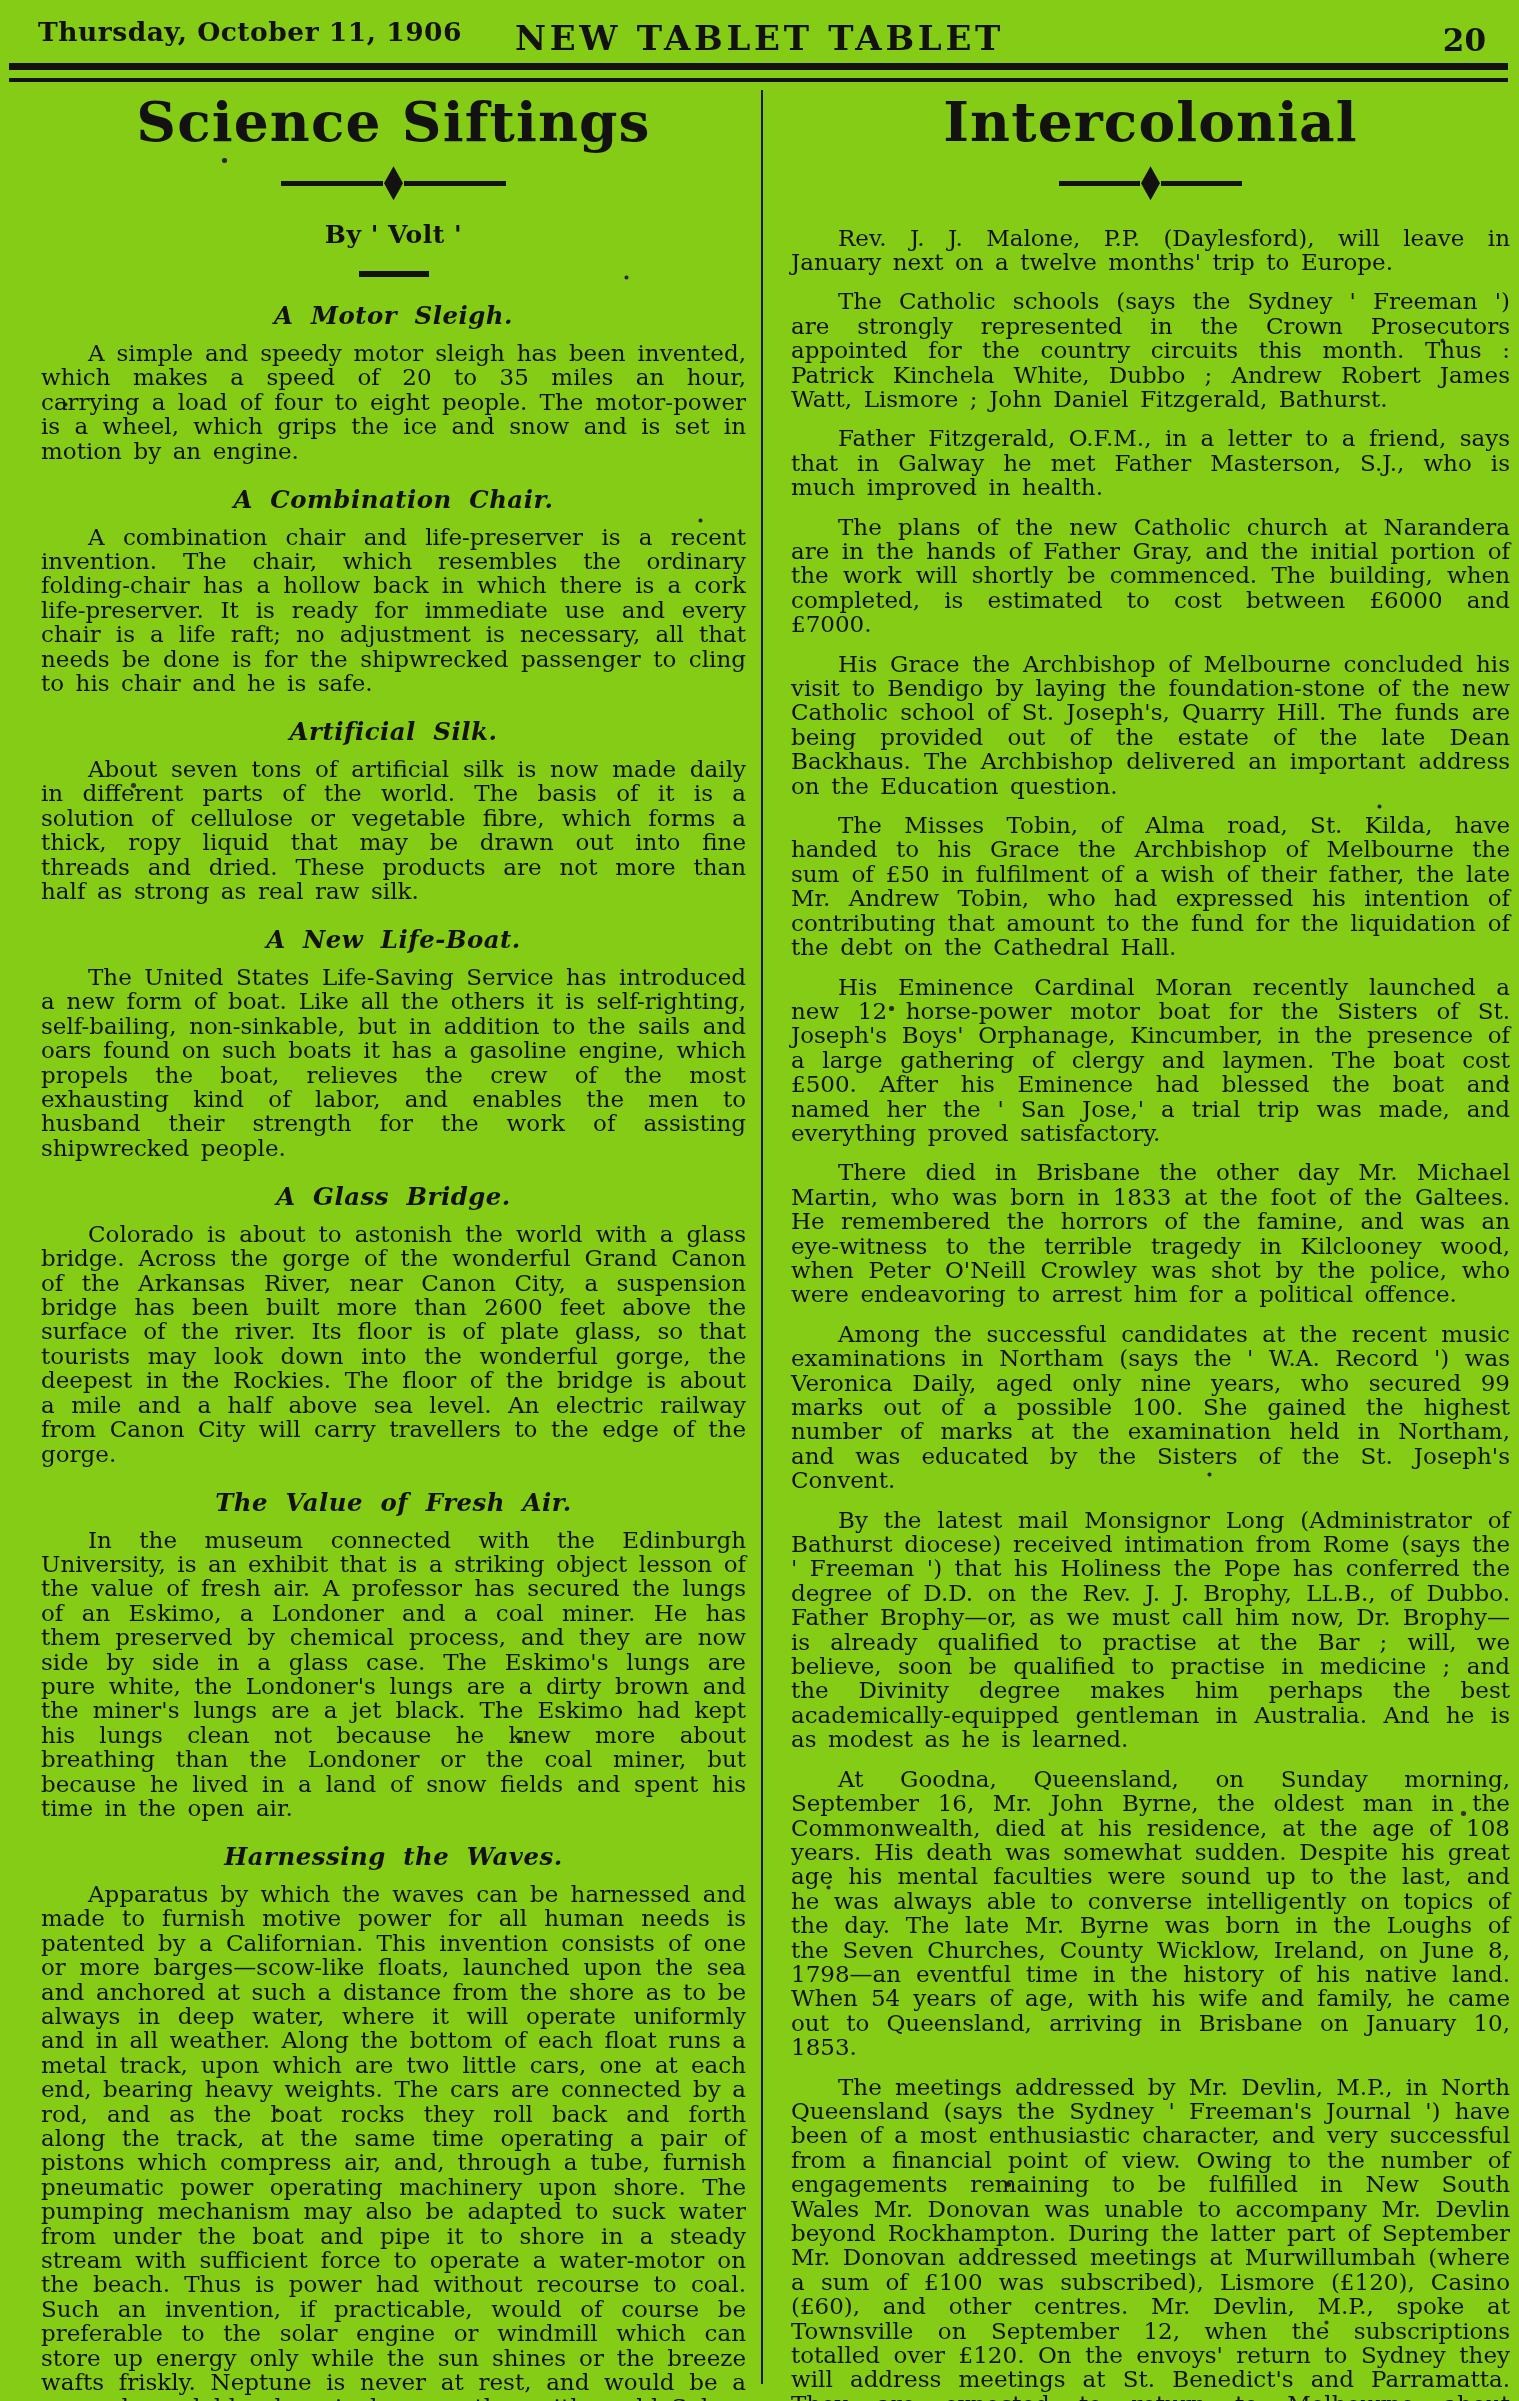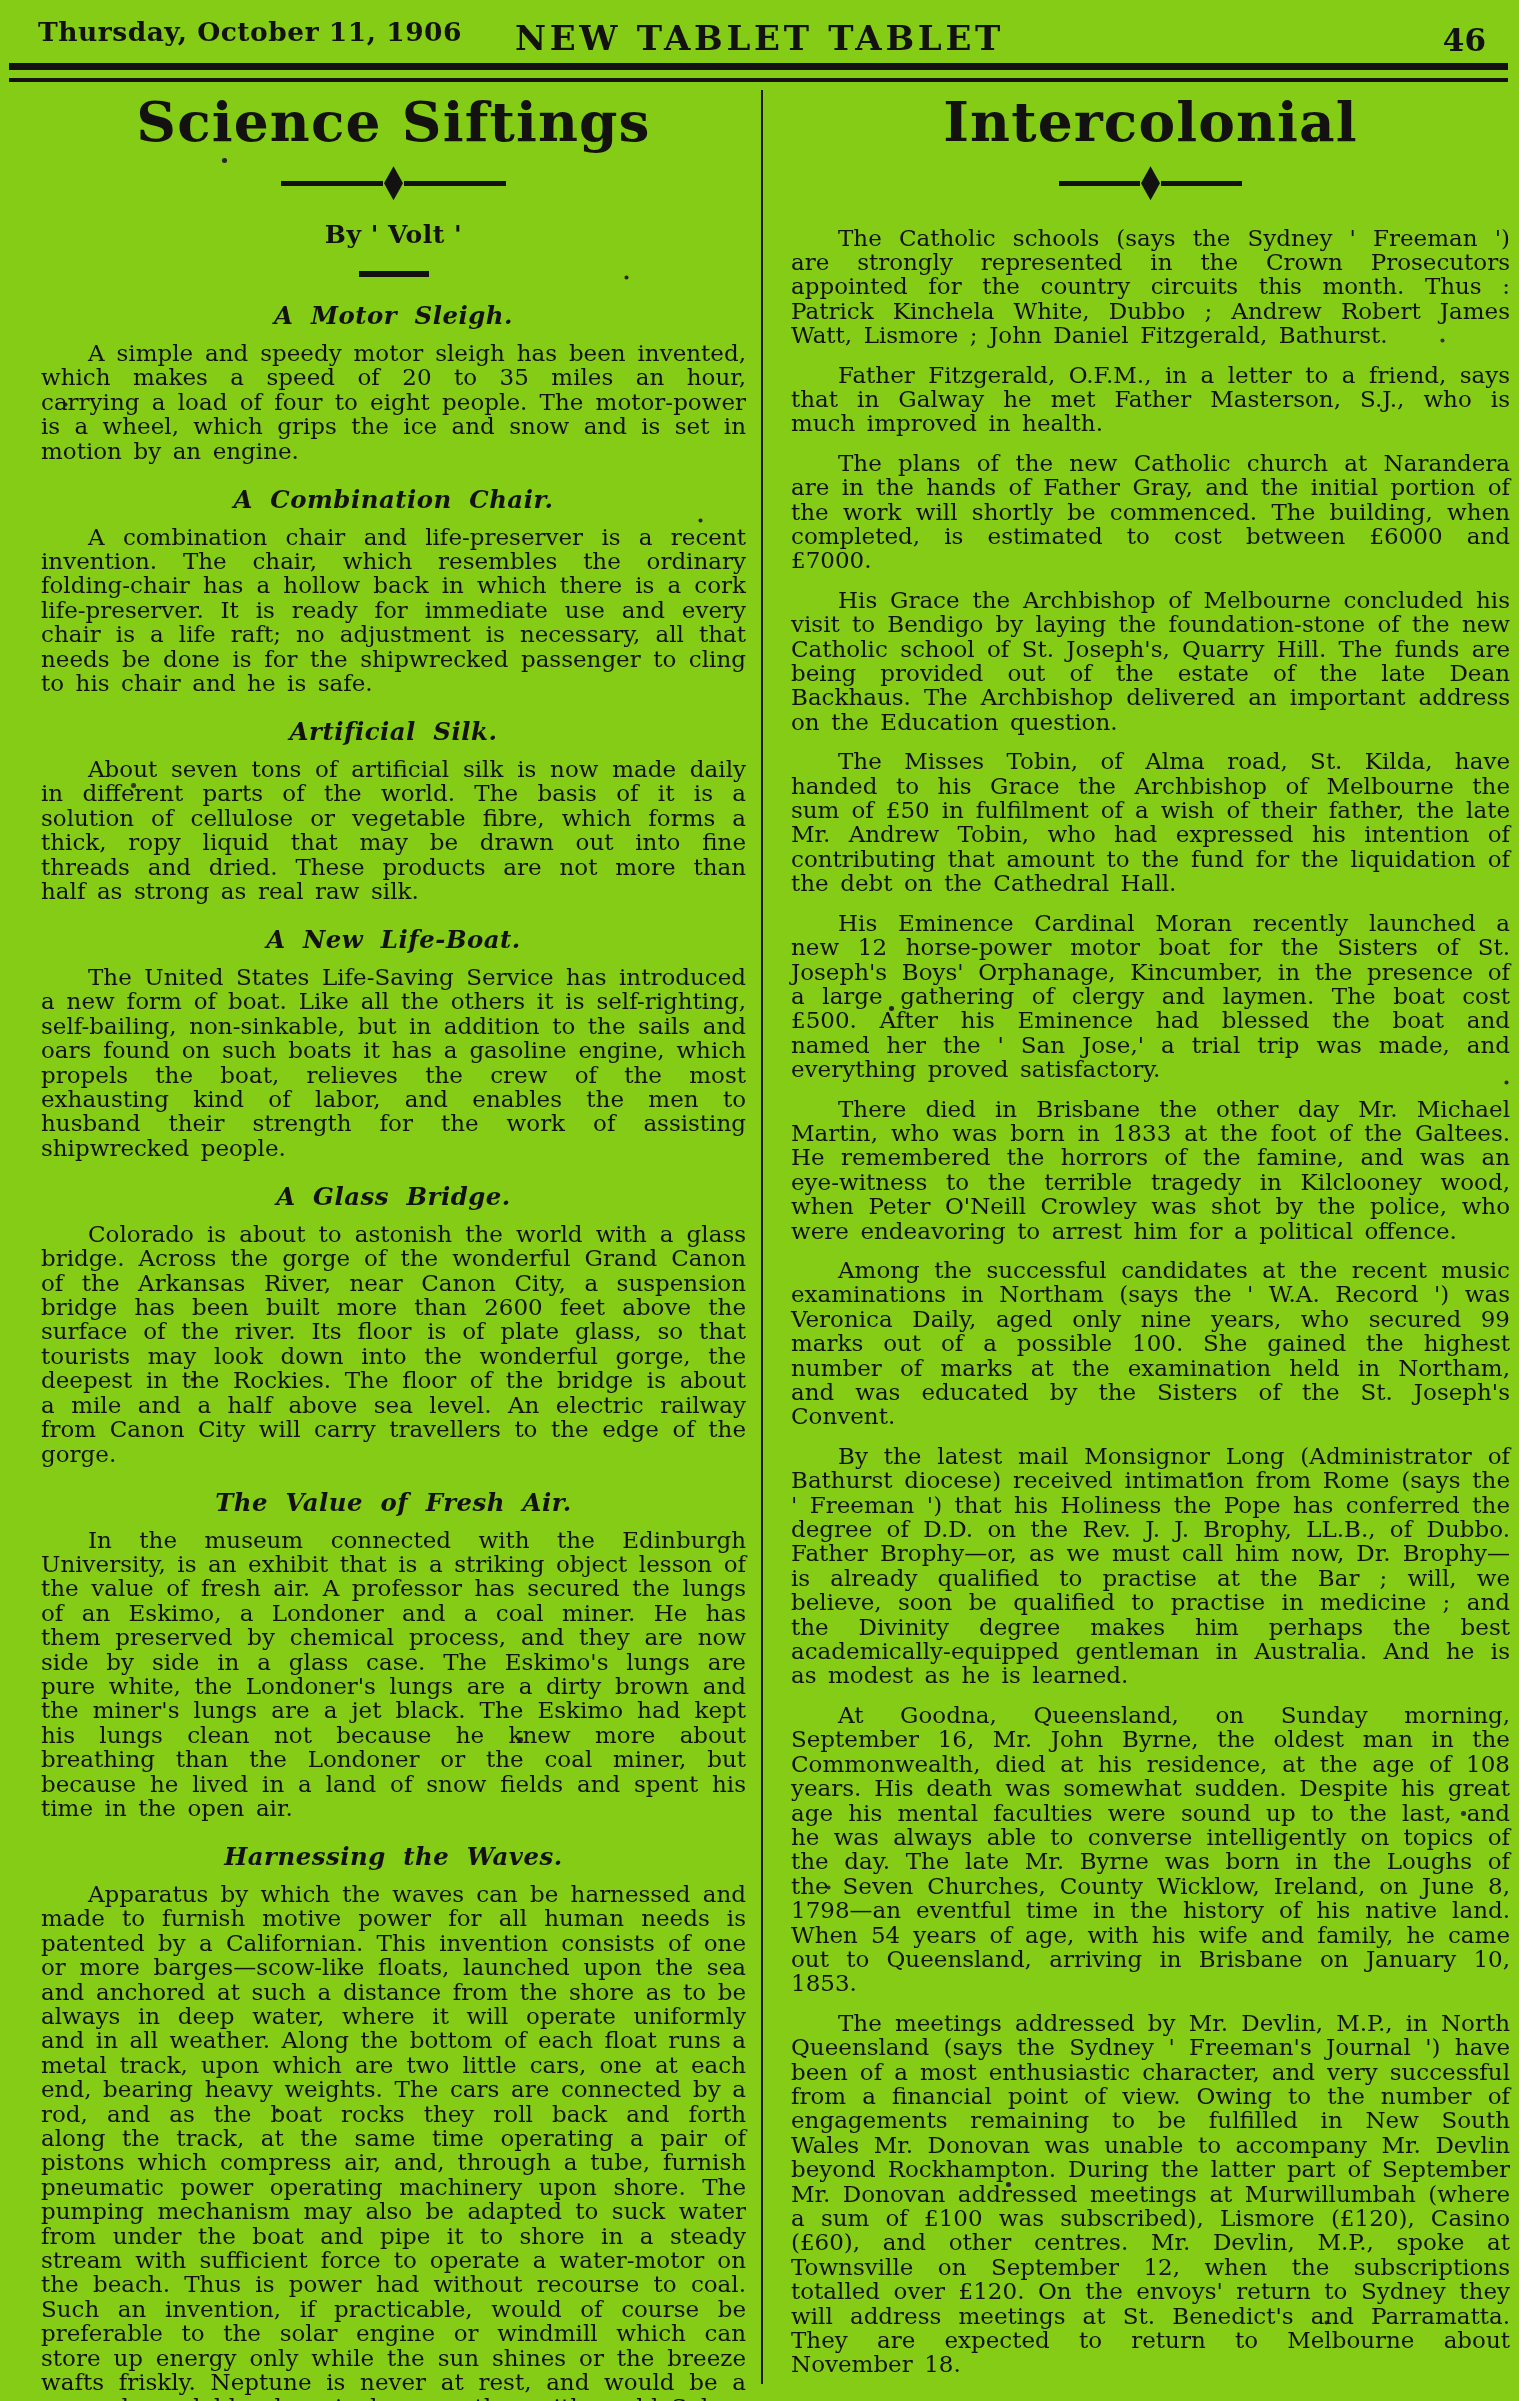--- a/index.html
+++ b/index.html
@@ -84,21 +84,21 @@
 </style>
 </head>
 <body>
 
 <div class="page">
 
   <div class="noise"></div>
 
   <div class="header-date">Thursday, October 11, 1906</div>
   <div class="masthead">NEW TABLET TABLET</div>
-  <div class="page-number">46</div>
+  <div class="page-number">20</div>
   <div class="rule-top"></div>
   <div class="rule-bottom"></div>
   <div class="col-divider"></div>
 
   <section class="col col-left">
     <h1 class="col-title">Science Siftings</h1>
     <div class="ornament">
       <span class="bar"></span>
       <span class="diamond"></span>
       <span class="bar"></span>
@@ -129,20 +129,21 @@
   </section>
 
   <section class="col col-right">
     <h1 class="col-title">Intercolonial</h1>
     <div class="ornament">
       <span class="bar"></span>
       <span class="diamond"></span>
       <span class="bar"></span>
     </div>
 
+    <p class="body">Rev. J. J. Malone, P.P. (Daylesford), will leave in January next on a twelve months' trip to Europe.</p>
     <p class="body">The Catholic schools (says the Sydney ' Freeman ') are strongly represented in the Crown Prosecutors appointed for the country circuits this month. Thus : Patrick Kinchela White, Dubbo ; Andrew Robert James Watt, Lismore ; John Daniel Fitzgerald, Bathurst.</p>
     <p class="body">Father Fitzgerald, O.F.M., in a letter to a friend, says that in Galway he met Father Masterson, S.J., who is much improved in health.</p>
     <p class="body">The plans of the new Catholic church at Narandera are in the hands of Father Gray, and the initial portion of the work will shortly be commenced. The building, when completed, is estimated to cost between £6000 and £7000.</p>
     <p class="body">His Grace the Archbishop of Melbourne concluded his visit to Bendigo by laying the foundation-stone of the new Catholic school of St. Joseph's, Quarry Hill. The funds are being provided out of the estate of the late Dean Backhaus. The Archbishop delivered an important address on the Education question.</p>
     <p class="body">The Misses Tobin, of Alma road, St. Kilda, have handed to his Grace the Archbishop of Melbourne the sum of £50 in fulfilment of a wish of their father, the late Mr. Andrew Tobin, who had expressed his intention of contributing that amount to the fund for the liquidation of the debt on the Cathedral Hall.</p>
     <p class="body">His Eminence Cardinal Moran recently launched a new 12 horse-power motor boat for the Sisters of St. Joseph's Boys' Orphanage, Kincumber, in the presence of a large gathering of clergy and laymen. The boat cost £500. After his Eminence had blessed the boat and named her the ' San Jose,' a trial trip was made, and everything proved satisfactory.</p>
     <p class="body">There died in Brisbane the other day Mr. Michael Martin, who was born in 1833 at the foot of the Galtees. He remembered the horrors of the famine, and was an eye-witness to the terrible tragedy in Kilclooney wood, when Peter O'Neill Crowley was shot by the police, who were endeavoring to arrest him for a political offence.</p>
     <p class="body">Among the successful candidates at the recent music examinations in Northam (says the ' W.A. Record ') was Veronica Daily, aged only nine years, who secured 99 marks out of a possible 100. She gained the highest number of marks at the examination held in Northam, and was educated by the Sisters of the St. Joseph's Convent.</p>
     <p class="body">By the latest mail Monsignor Long (Administrator of Bathurst diocese) received intimation from Rome (says the ' Freeman ') that his Holiness the Pope has conferred the degree of D.D. on the Rev. J. J. Brophy, LL.B., of Dubbo. Father Brophy—or, as we must call him now, Dr. Brophy—is already qualified to practise at the Bar ; will, we believe, soon be qualified to practise in medicine ; and the Divinity degree makes him perhaps the best academically-equipped gentleman in Australia. And he is as modest as he is learned.</p>
     <p class="body">At Goodna, Queensland, on Sunday morning, September 16, Mr. John Byrne, the oldest man in the Commonwealth, died at his residence, at the age of 108 years. His death was somewhat sudden. Despite his great age his mental faculties were sound up to the last, and he was always able to converse intelligently on topics of the day. The late Mr. Byrne was born in the Loughs of the Seven Churches, County Wicklow, Ireland, on June 8, 1798—an eventful time in the history of his native land. When 54 years of age, with his wife and family, he came out to Queensland, arriving in Brisbane on January 10, 1853.</p>

